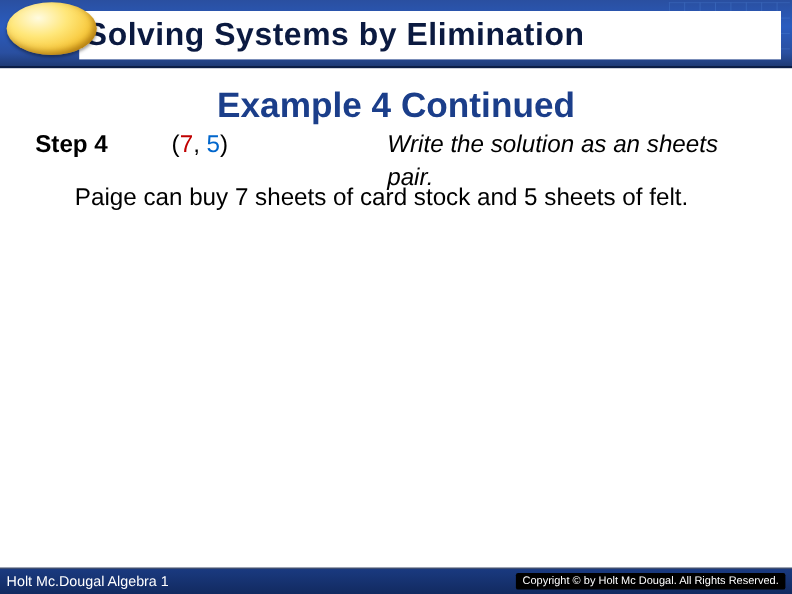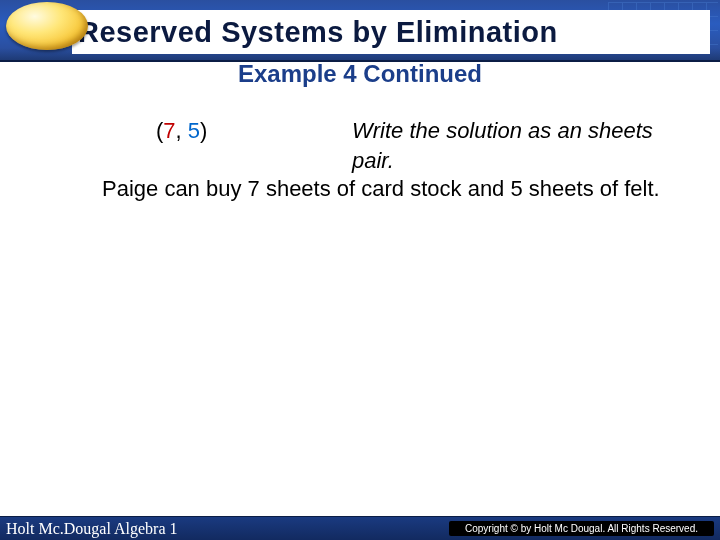--- a/index.html
+++ b/index.html
@@ -69,25 +69,25 @@
     white-space: nowrap;
     letter-spacing: 0.5px;
     background: #ffffff;
     padding: 2px 8px 2px 6px;
     box-sizing: border-box;
     line-height: 40px;
   }
   
   .section-heading {
     position: absolute;
-    top: 60px;
+    top: 77px;
     left: 0; right: 0;
     text-align: center;
     font-weight: 900;
-    font-size: 24px;
+    font-size: 32px;
     color: #1b3e8a;
   }
   
   .body {
     position: absolute;
     top: 116px;
     left: 32px;
     right: 32px;
     font-size: 22px;
     color: #000;
@@ -116,72 +116,72 @@
     position: absolute;
     left: 320px;
     top: 0;
     width: 320px;
     font-style: italic;
     color: #000;
   }
   .sentence {
     position: absolute;
     left: 36px;
-    top: 58px;
+    top: 48px;
     width: 600px;
-    margin-left: 34px;
   }
   
   .footer {
     position: absolute;
     left: 0; right: 0; bottom: 0;
     height: 24px;
     background: linear-gradient(to bottom, #1a3a80 0%, #122a60 100%);
     border-top: 1px solid #0b1d45;
     display: flex;
     align-items: center;
     justify-content: space-between;
     padding: 0 6px;
     box-sizing: border-box;
   }
   .footer-left {
     color: #ffffff;
-    font-size: 16px;
-    font-family: Liberation Serif, serif;
+    font-size: 13px;
+    font-family: Liberation Sans, sans-serif;
     text-align: center;
   }
   .footer-right {
     background: #000;
     color: #fff;
     font-size: 10px;
     font-family: Arial, sans-serif;
-    padding: 2px 16px;
+    padding: 2px 6px;
     border-radius: 2px;
     display: flex;
     align-items: center;
     gap: 4px;
   }
 </style>
 </head>
 <body>
 
 <div class="slide">
 
   <div class="header">
     <div class="header-grid"></div>
     <div class="header-title-wrap">
-      <div class="header-title">Reserved Systems by Elimination</div>
+      <div class="header-title">Solving Systems by Elimination</div>
     </div>
     <div class="oval"></div>
   </div>
 
   <div class="section-heading">Example 4 Continued</div>
 
   <div class="body">
     <div class="line1">
+      <span class="step-label">Step 4</span>
       <span class="ordered-pair">
         <span class="paren">(</span><span class="n7">7</span><span class="comma">, </span><span class="n5">5</span><span class="paren">)</span>
       </span>
       <span class="instruction">Write the solution as an sheets pair.</span>
     </div>
     <div class="sentence">Paige can buy 7 sheets of card stock and 5 sheets of felt.</div>
   </div>
 
   <div class="footer">
     <div class="footer-left">Holt Mc.Dougal Algebra 1</div>

